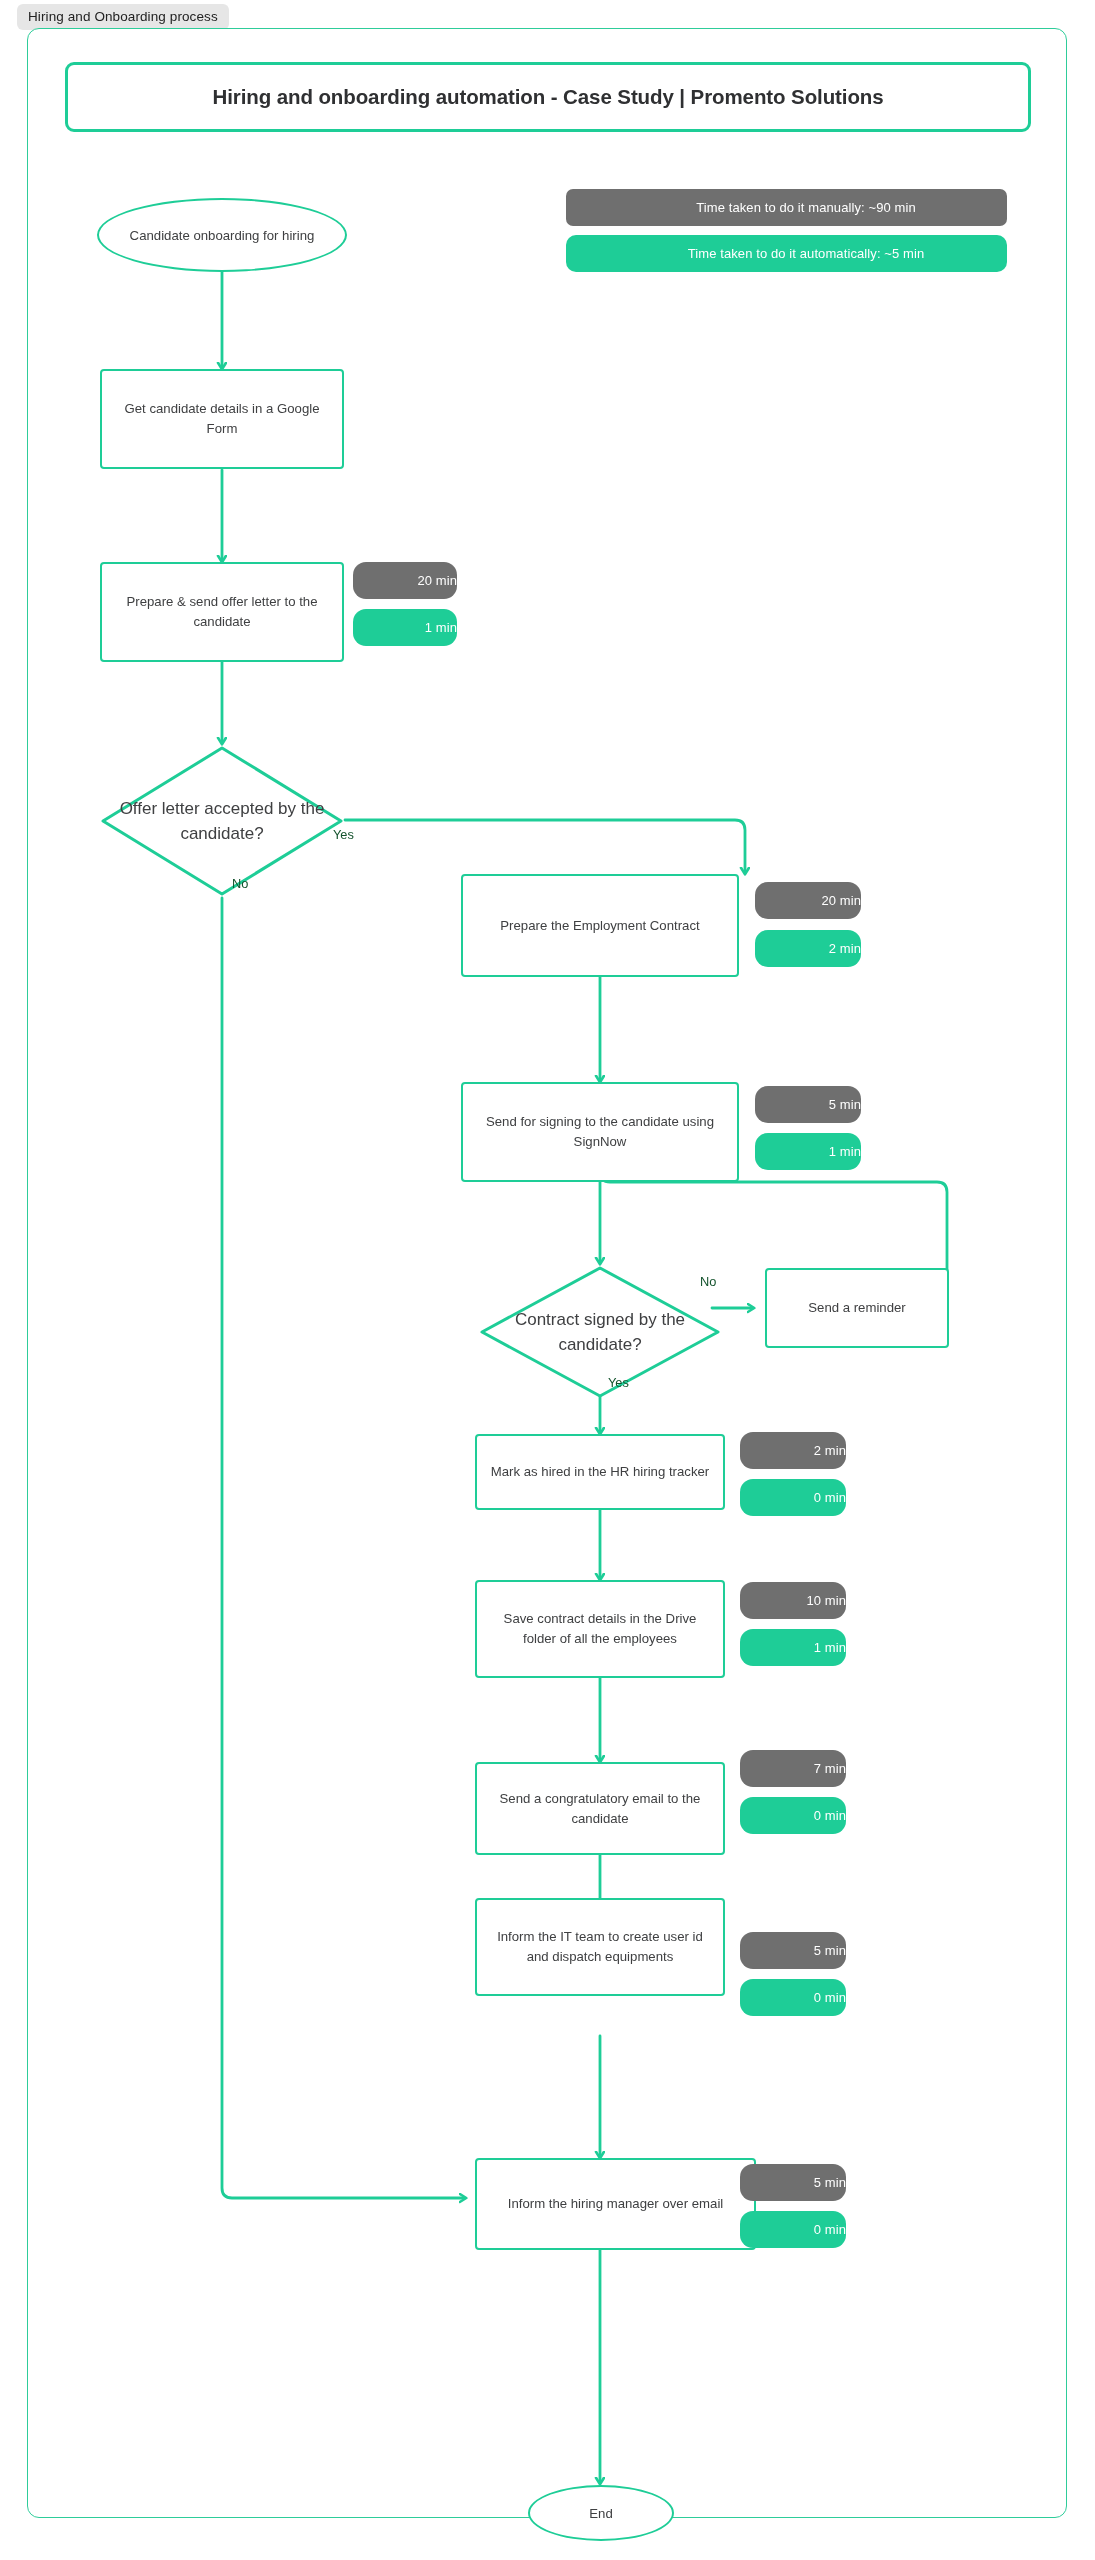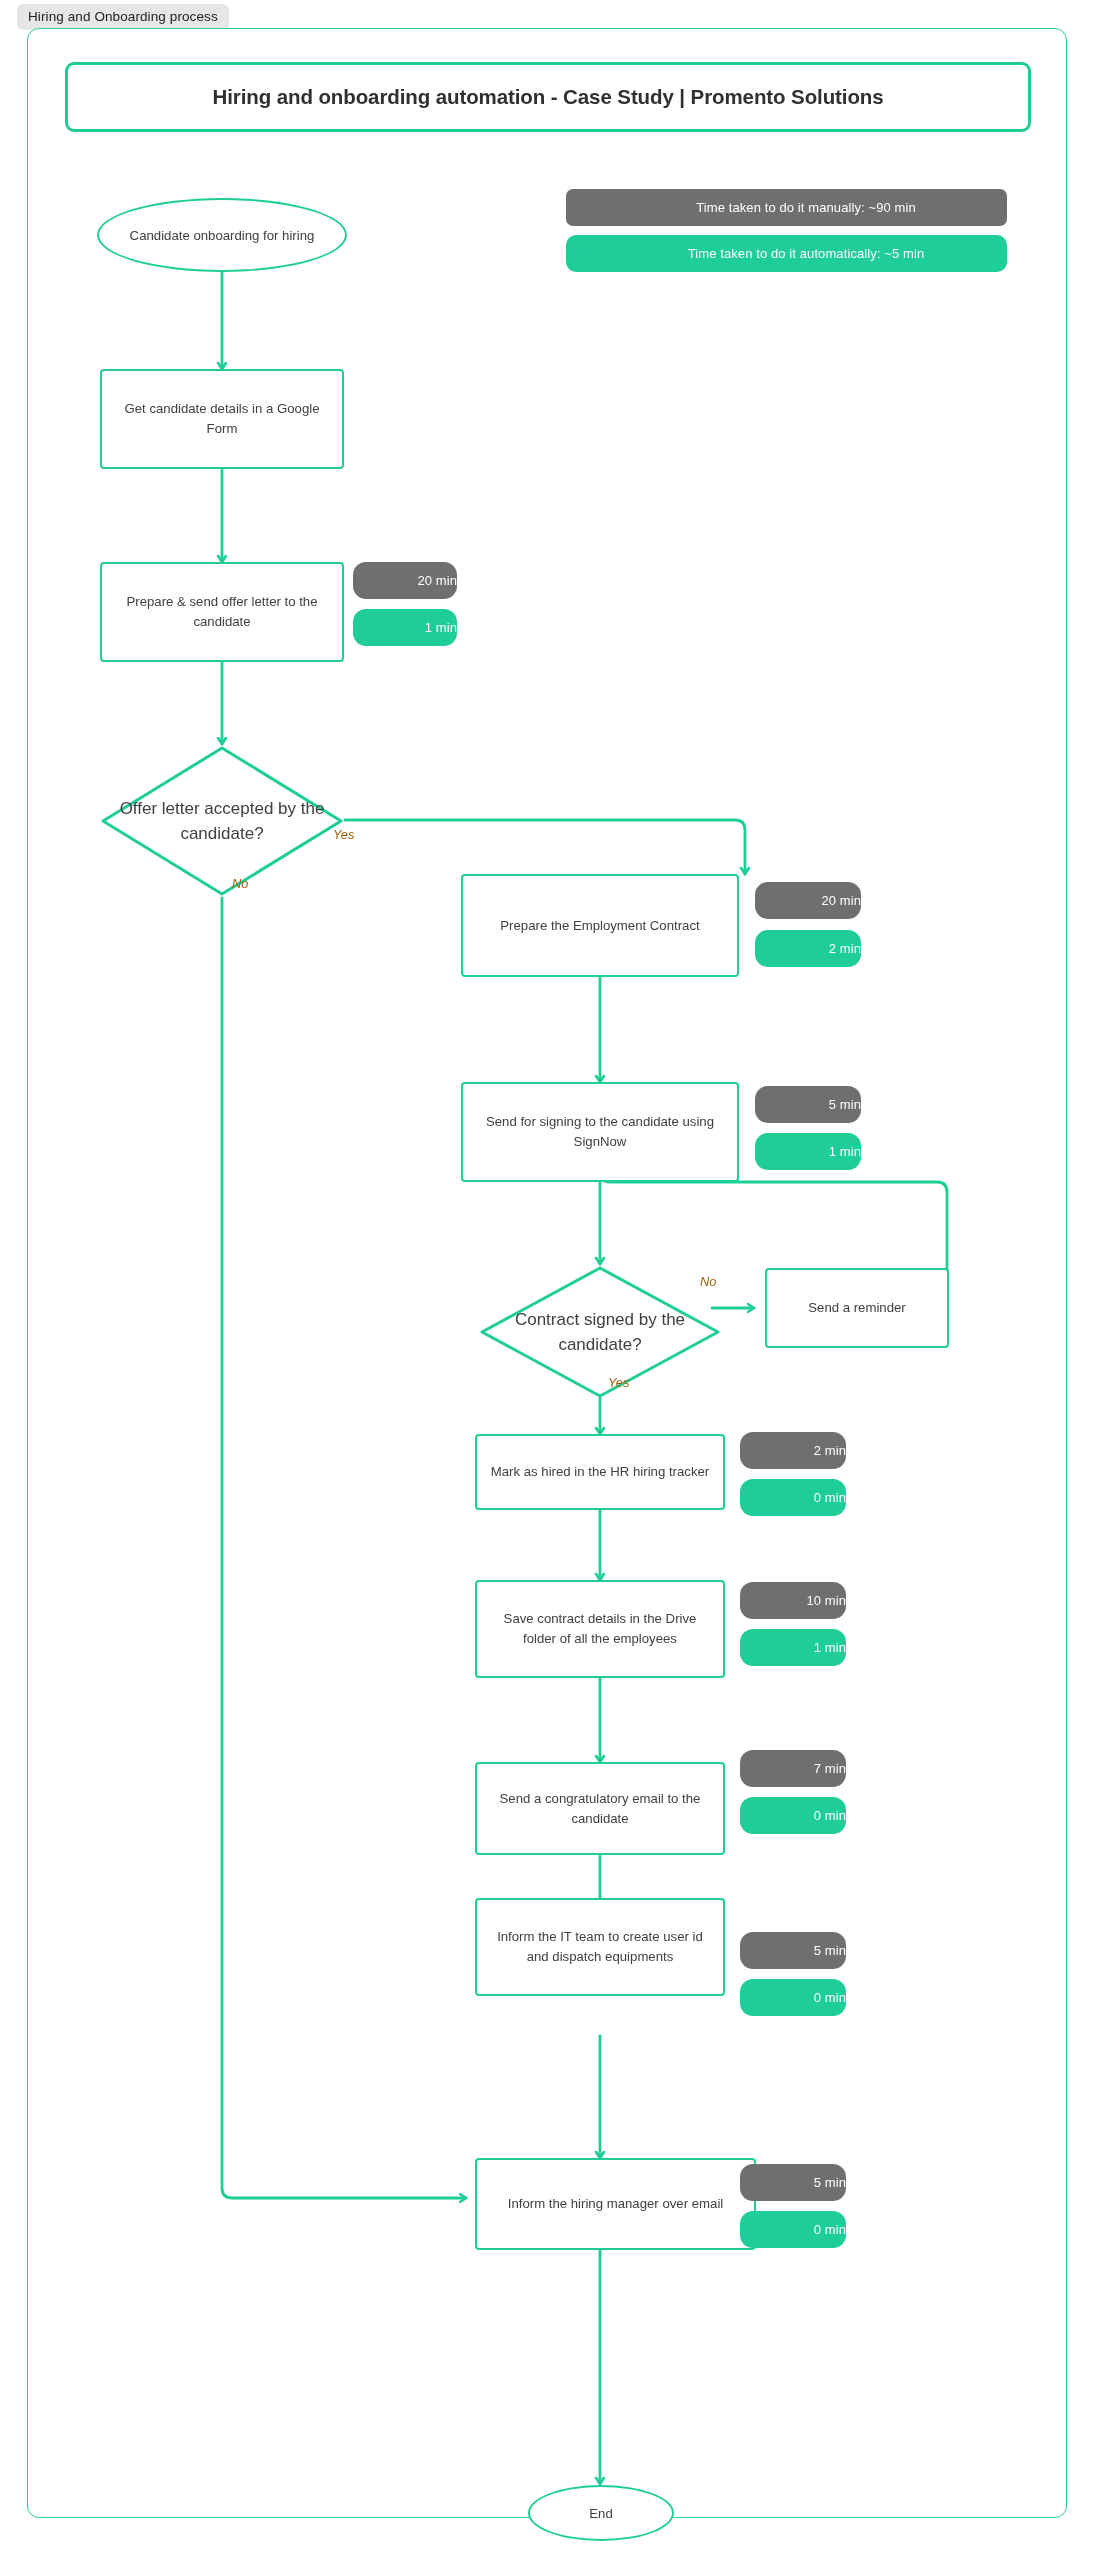--- a/index.html
+++ b/index.html
@@ -104,23 +104,22 @@
     color:#fff;font-size:13px;letter-spacing:.1px;
     box-sizing:border-box;
   }
   .badge.manual{background:#6f6f6f;}
   .badge.auto{background:#1ecd97;}
 
   
   .elabel{
     position:absolute;
     font-size:12.8px;
-    color:#a16207;
+    color:#14532d;
     white-space:nowrap;
-    font-style:italic;
   }
 </style>
 </head>
 <body>
 
 <div id="tab">
   <span>Hiring and Onboarding process</span>
 </div>
 
 <div id="frame"></div>

